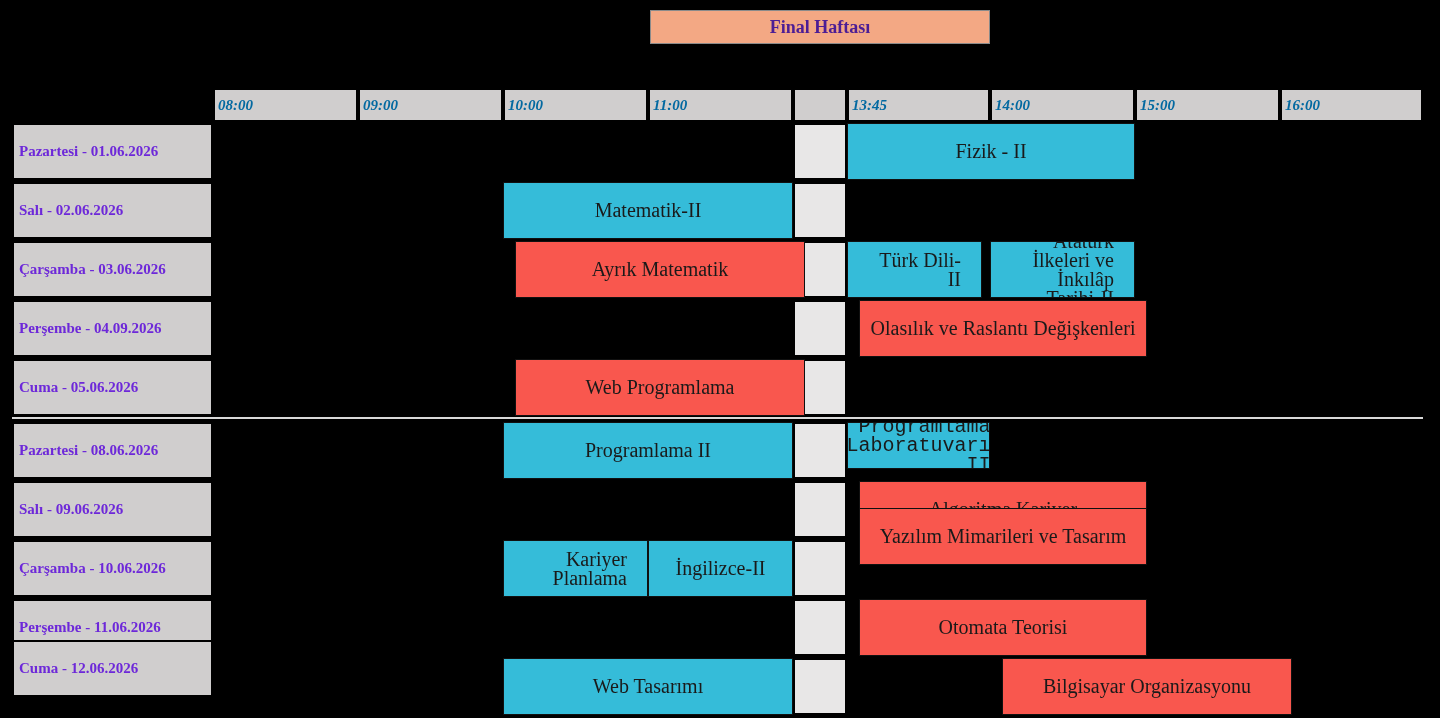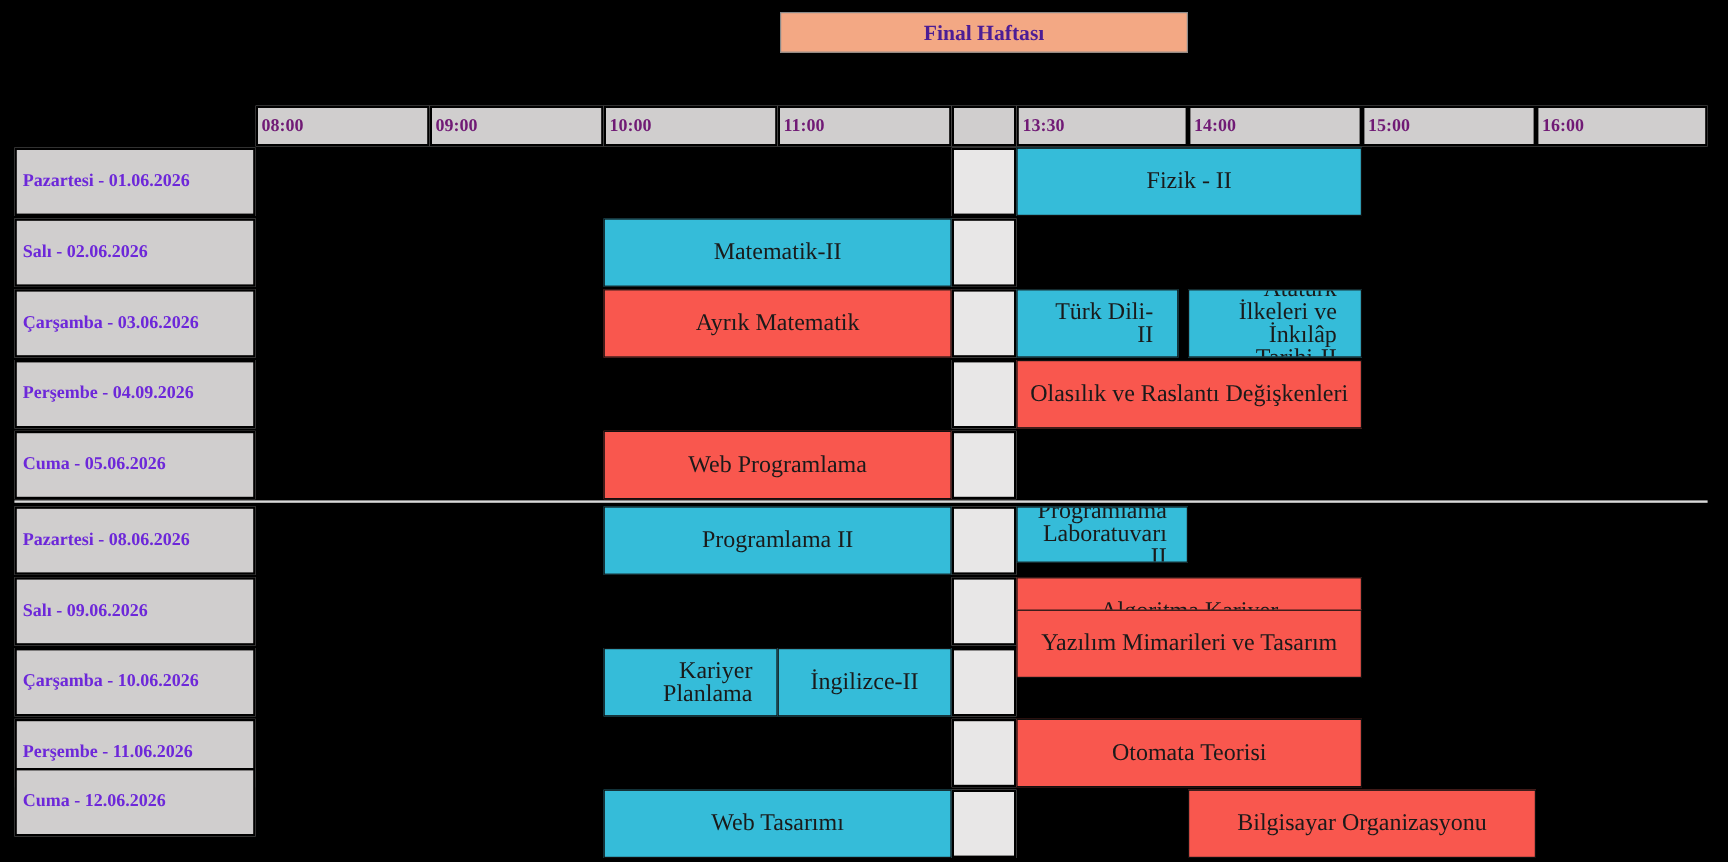--- a/index.html
+++ b/index.html
@@ -10,59 +10,59 @@
   .title-box{
     position:absolute;left:650px;top:10px;width:340px;height:34px;
     background:var(--salmon,#f3a884);border:1px solid #8a8a8a;box-sizing:border-box;
     display:flex;align-items:center;justify-content:center;
     font-size:18px;font-weight:bold;color:#4c1d95;
   }
   .hdr-cell{
     position:absolute;top:88px;height:34px;box-sizing:border-box;
     background:var(--hdrgray,#d0cece);border:2px solid #000;
     display:flex;align-items:center;
-    font-size:15px;font-weight:bold;color:#701a75;padding-left:3px;
+    font-size:15px;font-weight:bold;color:#0369a1;padding-left:3px;font-style:italic;
   }
   .date-cell{
     position:absolute;left:12px;width:201px;box-sizing:border-box;
     background:var(--hdrgray,#d0cece);border:2px solid #000;
     display:flex;align-items:center;
     font-size:15px;font-weight:bold;color:#6d28d9;padding-left:5px;
   }
   .lunch-cell{
     position:absolute;box-sizing:border-box;
     background:var(--lunchgray,#e8e7e7);border:2px solid #000;
   }
   .exam-block{
     position:absolute;box-sizing:border-box;border:1px solid #101010;
     display:flex;align-items:center;justify-content:center;text-align:right;
     font-size:20px;color:#1a1a1a;line-height:19px;overflow:hidden;
     padding:0 6px;
   }
   .exam-block.narrow{padding:0 20px;}
   .exam-block.blue{background:var(--blue,#35bcd9);}
-  .exam-block.red{background:var(--red,#f9574e);}
+  .exam-block.red{background:var(--red,#f9574e);margin-left:12px;}
   .week-divider{
     position:absolute;left:12px;width:1411px;height:2px;
     background:#d9d9d9;
   }
 </style>
 </head>
 <body>
 
 <div class="stage">
   <div class="title-box">
     <span>Final Haftası</span>
   </div>
   <div id="grid">
       <div class="hdr-cell" style="left: 213px; width: 145px;">08:00</div>
       <div class="hdr-cell" style="left: 358px; width: 145px;">09:00</div>
       <div class="hdr-cell" style="left: 503px; width: 145px;">10:00</div>
       <div class="hdr-cell" style="left: 648px; width: 145px;">11:00</div>
-      <div class="hdr-cell" style="left: 847px; width: 143px;">13:30</div>
+      <div class="hdr-cell" style="left: 847px; width: 143px;">13:45</div>
       <div class="hdr-cell" style="left: 990px; width: 145px;">14:00</div>
       <div class="hdr-cell" style="left: 1135px; width: 145px;">15:00</div>
       <div class="hdr-cell" style="left: 1280px; width: 143px;">16:00</div>
       <div class="hdr-cell" style="left: 793px; width: 54px;"></div>
       <div class="date-cell" style="top: 123px; height: 57px;">Pazartesi - 01.06.2026</div>
       <div class="lunch-cell" style="left: 793px; top: 123px; width: 54px; height: 57px;"></div>
       <div class="exam-block blue" style="left: 847px; top: 123px; width: 288px; height: 57px;">Fizik - II</div>
       <div class="date-cell" style="top: 182px; height: 57px;">Salı - 02.06.2026</div>
       <div class="lunch-cell" style="left: 793px; top: 182px; width: 54px; height: 57px;"></div>
       <div class="exam-block blue" style="left: 503px; top: 182px; width: 290px; height: 57px;">Matematik-II</div>
@@ -73,21 +73,21 @@
       <div class="exam-block blue narrow" style="left: 990px; top: 241px; width: 145px; height: 57px;">Atatürk İlkeleri ve İnkılâp Tarihi-II</div>
       <div class="date-cell" style="top: 300px; height: 57px;">Perşembe - 04.09.2026</div>
       <div class="lunch-cell" style="left: 793px; top: 300px; width: 54px; height: 57px;"></div>
       <div class="exam-block red" style="left: 847px; top: 300px; width: 288px; height: 57px;">Olasılık ve Raslantı Değişkenleri</div>
       <div class="date-cell" style="top: 359px; height: 57px;">Cuma - 05.06.2026</div>
       <div class="lunch-cell" style="left: 793px; top: 359px; width: 54px; height: 57px;"></div>
       <div class="exam-block red" style="left: 503px; top: 359px; width: 290px; height: 57px;">Web Programlama</div>
       <div class="date-cell" style="top: 422px; height: 57px;">Pazartesi - 08.06.2026</div>
       <div class="lunch-cell" style="left: 793px; top: 422px; width: 54px; height: 57px;"></div>
       <div class="exam-block blue" style="left: 503px; top: 422px; width: 290px; height: 57px;">Programlama II</div>
-      <div class="exam-block blue narrow" style="left: 847px; top: 422px; width: 143px; height: 47px;">Programlama Laboratuvarı II</div>
+      <div class="exam-block blue narrow" style="left: 847px; top: 422px; width: 143px; height: 47px; font-family: Liberation Mono, monospace;">Programlama Laboratuvarı II</div>
       <div class="date-cell" style="top: 481px; height: 57px;">Salı - 09.06.2026</div>
       <div class="lunch-cell" style="left: 793px; top: 481px; width: 54px; height: 57px;"></div>
       <div class="exam-block red" style="left: 847px; top: 481px; width: 288px; height: 57px;">Algoritma Kariyer</div>
       <div class="date-cell" style="top: 540px; height: 57px;">Çarşamba - 10.06.2026</div>
       <div class="lunch-cell" style="left: 793px; top: 540px; width: 54px; height: 57px;"></div>
       <div class="exam-block blue narrow" style="left: 503px; top: 540px; width: 145px; height: 57px;">Kariyer Planlama</div>
       <div class="exam-block blue narrow" style="left: 648px; top: 540px; width: 145px; height: 57px;">İngilizce-II</div>
       <div class="exam-block red" style="left: 847px; top: 508px; width: 288px; height: 57px;">Yazılım Mimarileri ve Tasarım</div>
       <div class="date-cell" style="top: 599px; height: 57px;">Perşembe - 11.06.2026</div>
       <div class="lunch-cell" style="left: 793px; top: 599px; width: 54px; height: 57px;"></div>

